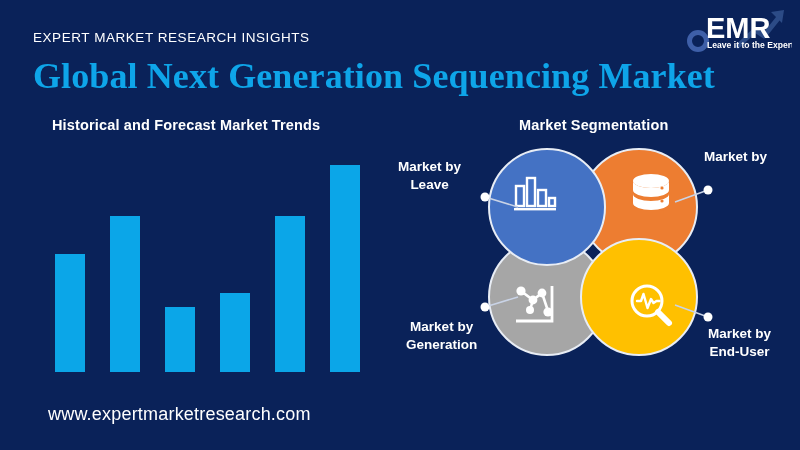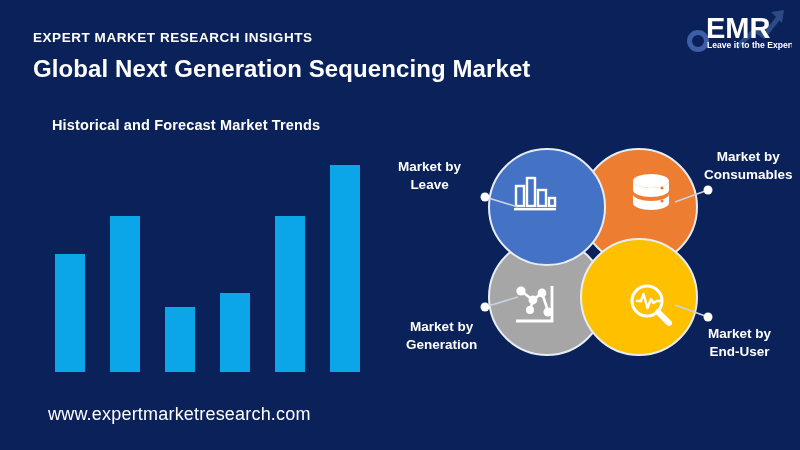--- a/index.html
+++ b/index.html
@@ -7,27 +7,27 @@
     width:800px;height:450px;overflow:hidden;
     background:#0A2259;
     font-family:"Liberation Sans", sans-serif;
     position:relative;
   }
   .stage{position:absolute;inset:0;width:800px;height:450px;}
 
   
   .eyebrow{
     position:absolute;left:33px;top:30px;
-    font-size:13.5px;font-weight:bold;letter-spacing:.55px;
+    font-size:13.5px;font-weight:normal;letter-spacing:.55px;
     color:#FFFFFF;
   }
   .maintitle{
     position:absolute;left:33px;top:55px;
-    font-family:Liberation Sans, sans-serif;
-    font-size:24px;font-weight:bold;color:#ffffff;
+    font-family:Liberation Serif, serif;
+    font-size:36px;font-weight:bold;color:#0ea5e9;
     letter-spacing:.1px;
   }
 
   
   .logo{position:absolute;left:676px;top:0;width:116px;height:56px;text-align:right;}
   .logo svg{display:block;}
 
   
   .sec-head{
     position:absolute;color:#FFFFFF;font-size:14.5px;font-weight:bold;
@@ -92,20 +92,21 @@
         <path d="M62 46 L79 30 L88 36 L104 16" stroke="#2C4B86" stroke-width="5" fill="none" stroke-linecap="round" stroke-linejoin="round"></path>
         <path d="M95 12 L108 10 L106 23 Z" fill="#2C4B86"></path>
       </g>
       <circle cx="22" cy="41" r="8.5" fill="none" stroke="#3E5FA8" stroke-width="5"></circle>
       <text x="30" y="38" font-family="Liberation Sans, sans-serif" font-size="29" font-weight="bold" fill="#FFFFFF">EMR</text>
       <text x="31" y="48" font-family="Liberation Sans, sans-serif" font-size="8.6" font-weight="bold" fill="#FFFFFF">Leave it to the Experts!</text>
     </svg>
   </div>
 
   <div class="sec-head left">Historical and Forecast Market Trends</div>
+  <div class="sec-head right">Market Segmentation</div>
 
   <div class="chart">
     <div class="bar" style="left:55px;  top:254px; width:30px; height:118px;"></div>
     <div class="bar" style="left:110px; top:216px; width:30px; height:156px;"></div>
     <div class="bar" style="left:165px; top:307px; width:30px; height:65px;"></div>
     <div class="bar" style="left:220px; top:293px; width:30px; height:79px;"></div>
     <div class="bar" style="left:275px; top:216px; width:30px; height:156px;"></div>
     <div class="bar" style="left:330px; top:165px; width:30px; height:207px;"></div>
   </div>
 
@@ -184,21 +185,20 @@
     </div>
 
   </div>
 
   <div class="vlabel vl-type">
     <div>Market by</div>
     <div>Leave</div>
   </div>
   <div class="vlabel vl-cons">
     <div>Market by</div>
-    <div>Consumables</div>
   </div>
   <div class="vlabel vl-app">
     <div>Market by</div>
     <div>Generation</div>
   </div>
   <div class="vlabel vl-end">
     <div>Market by</div>
     <div>End-User</div>
   </div>
 

